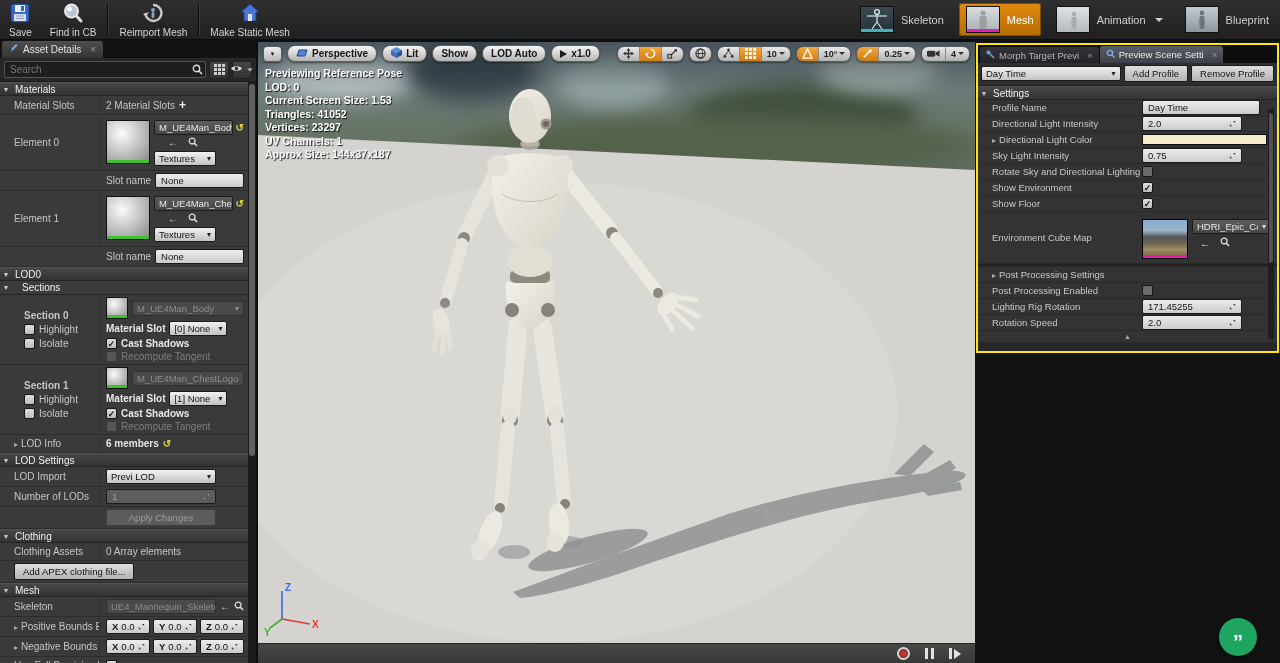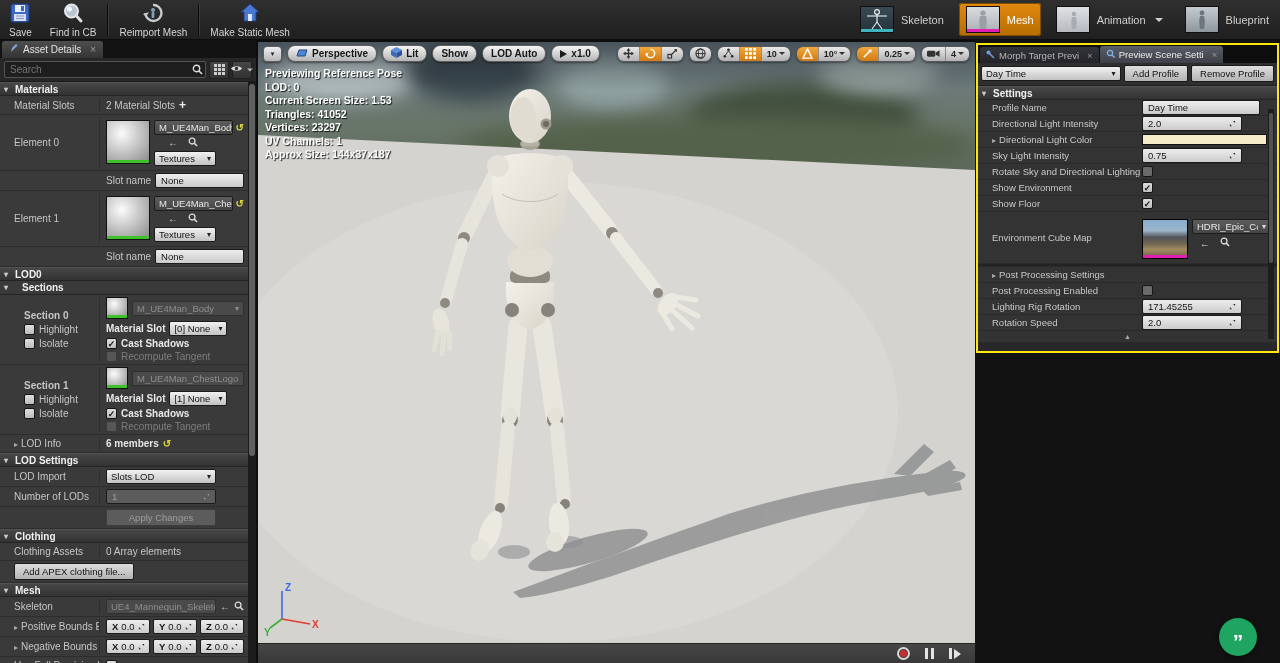--- a/index.html
+++ b/index.html
@@ -41,21 +41,21 @@
   .searchbox input{width:100%;height:17px;background:#1e1e1e;border:1px solid #545454;
     border-radius:2px;color:#b9b9b9;font-size:10px;padding:0 18px 0 5px;outline:none}
   .sicon{position:absolute;right:3px;display:flex}
   .sqbtn{width:20px;height:18px;background:linear-gradient(#474747,#323232);
     border:1px solid #1f1f1f;border-radius:2px;display:flex;align-items:center;justify-content:center;gap:1px}
   .props{position:absolute;left:0;top:42px;right:8px;bottom:0;background:#343434;overflow:hidden}
   .lscroll{position:absolute;right:0;top:42px;width:8px;bottom:0;background:#1c1c1c}
   .lscroll .sthumb{position:absolute;left:1px;right:1px;top:2px;height:64%;background:#606060;border-radius:3px}
 
   .cat{background:linear-gradient(#474747,#333);border-top:1px solid #535353;border-bottom:1px solid #242424;
-    color:#f0f0f0;font-weight:bold;padding:2px 4px 2px 15px;position:relative;height:14px;line-height:10px}
+    color:#f0f0f0;font-weight:normal;padding:2px 4px 2px 15px;position:relative;height:14px;line-height:10px}
   .cat::before{content:"▾";position:absolute;left:4px;top:2px;font-size:8px;color:#ccc}
   .prow{display:flex;align-items:center;background:#3a3a3a;border-bottom:1px solid #2c2c2c;
     padding:2px 4px 2px 14px;color:#c6c6c6;min-height:18px}
   .plabel{width:86px;flex:none;align-self:stretch;display:flex;align-items:center;gap:3px;
     border-right:1px solid #2e2e2e;margin-right:6px;overflow:hidden;white-space:nowrap}
   .pval{flex:1;display:flex;align-items:center;gap:4px;min-width:0}
   .exp::before{content:"▸";color:#aaa;font-size:8px}
   .col{display:flex;flex-direction:column;gap:2px;min-width:0;flex:1}
 
   .combo{display:inline-flex;align-items:center;justify-content:space-between;gap:4px;
@@ -482,21 +482,21 @@
             <span style="font-weight:bold;color:#e4e4e4">6 members</span>
             <span class="reset"></span>
           </span>
       </div>
 
       <div class="cat">LOD Settings</div>
       <div class="prow">
         <span class="plabel">LOD Import</span>
         <span class="pval">
             <span class="combo" style="width:110px">
-              <span>Slots LOD</span>
+              <span>Previ LOD</span>
             </span>
           </span>
       </div>
       <div class="prow">
         <span class="plabel">Number of LODs</span>
         <span class="pval">
           <span class="fieldlight" style="width:110px;background:#5c5c5c;color:#9d9d9d;justify-content:space-between">
             <span>1</span>
             <span class="spindrag">
                 <svg width="7" height="7" viewBox="0 0 8 8">

